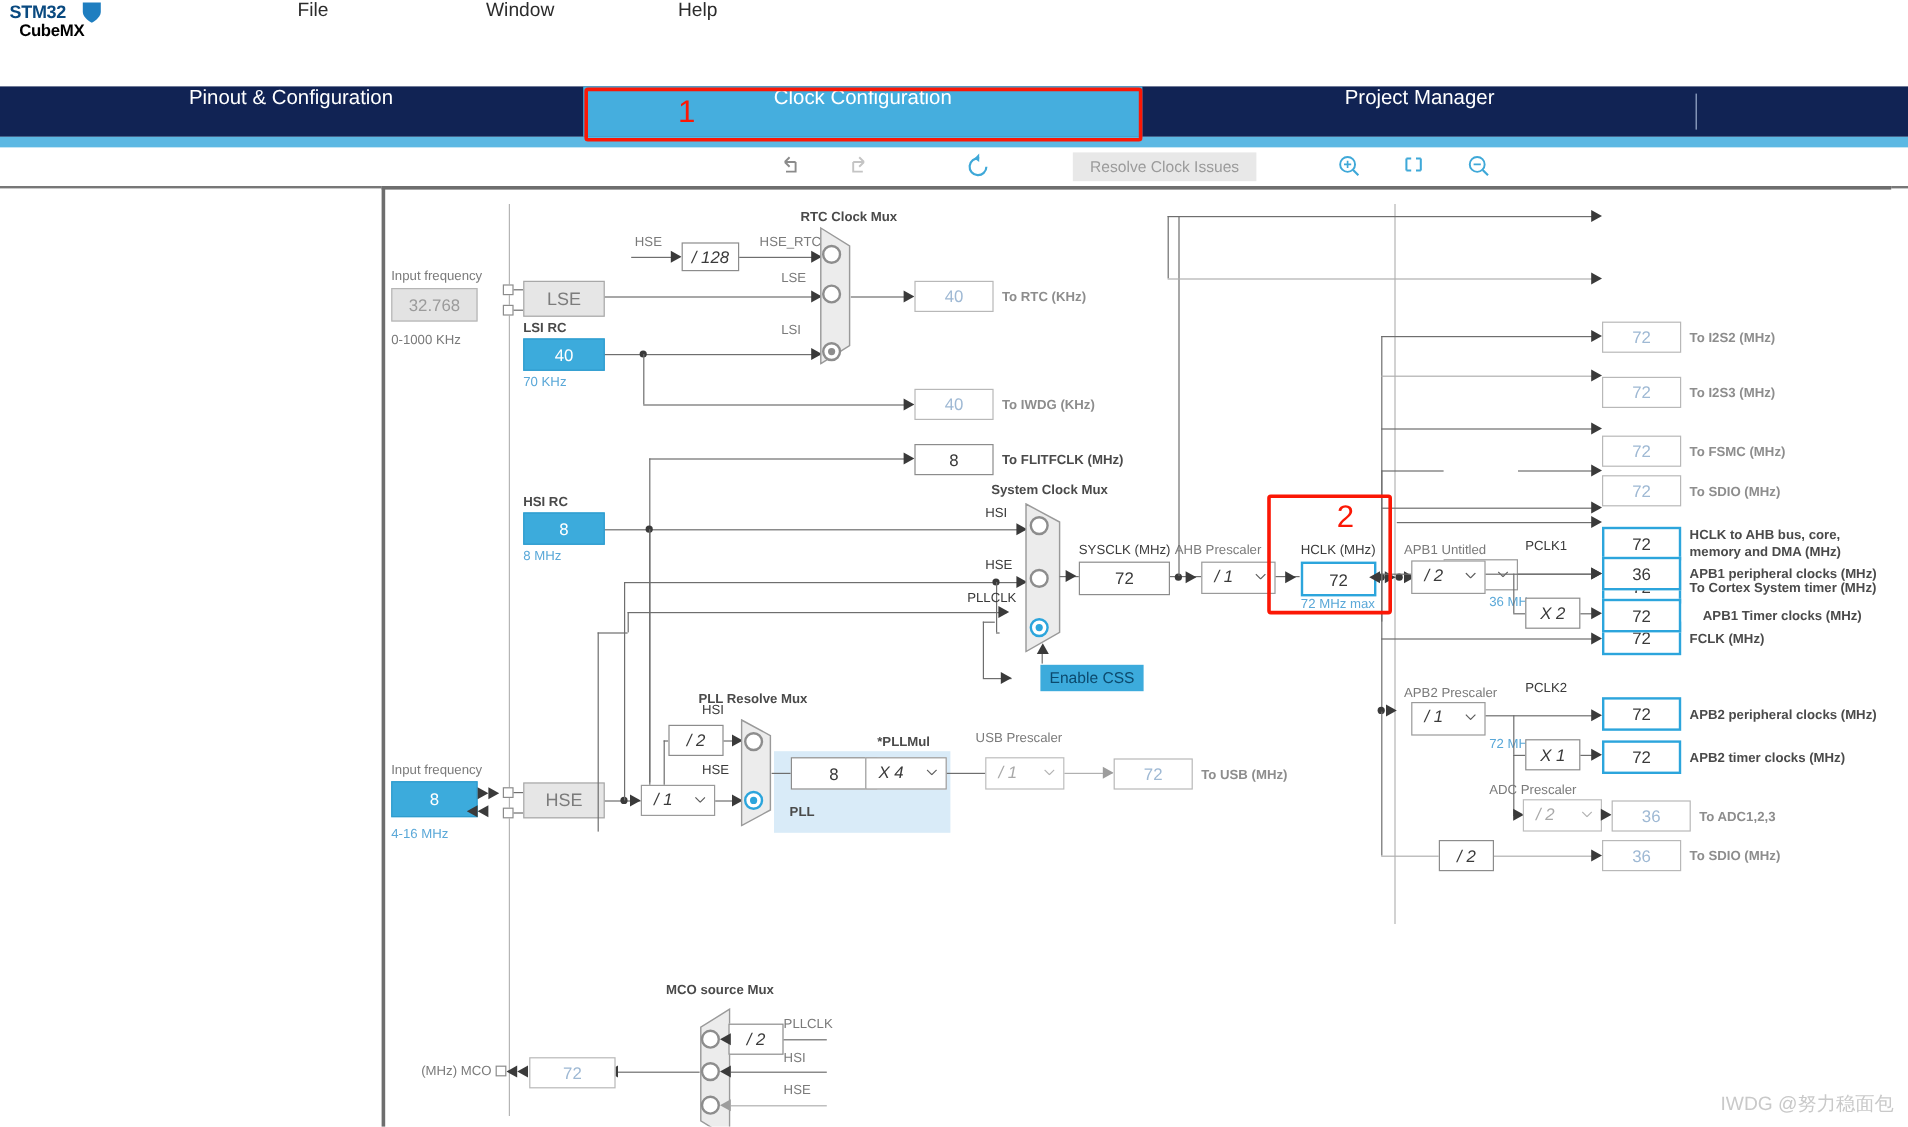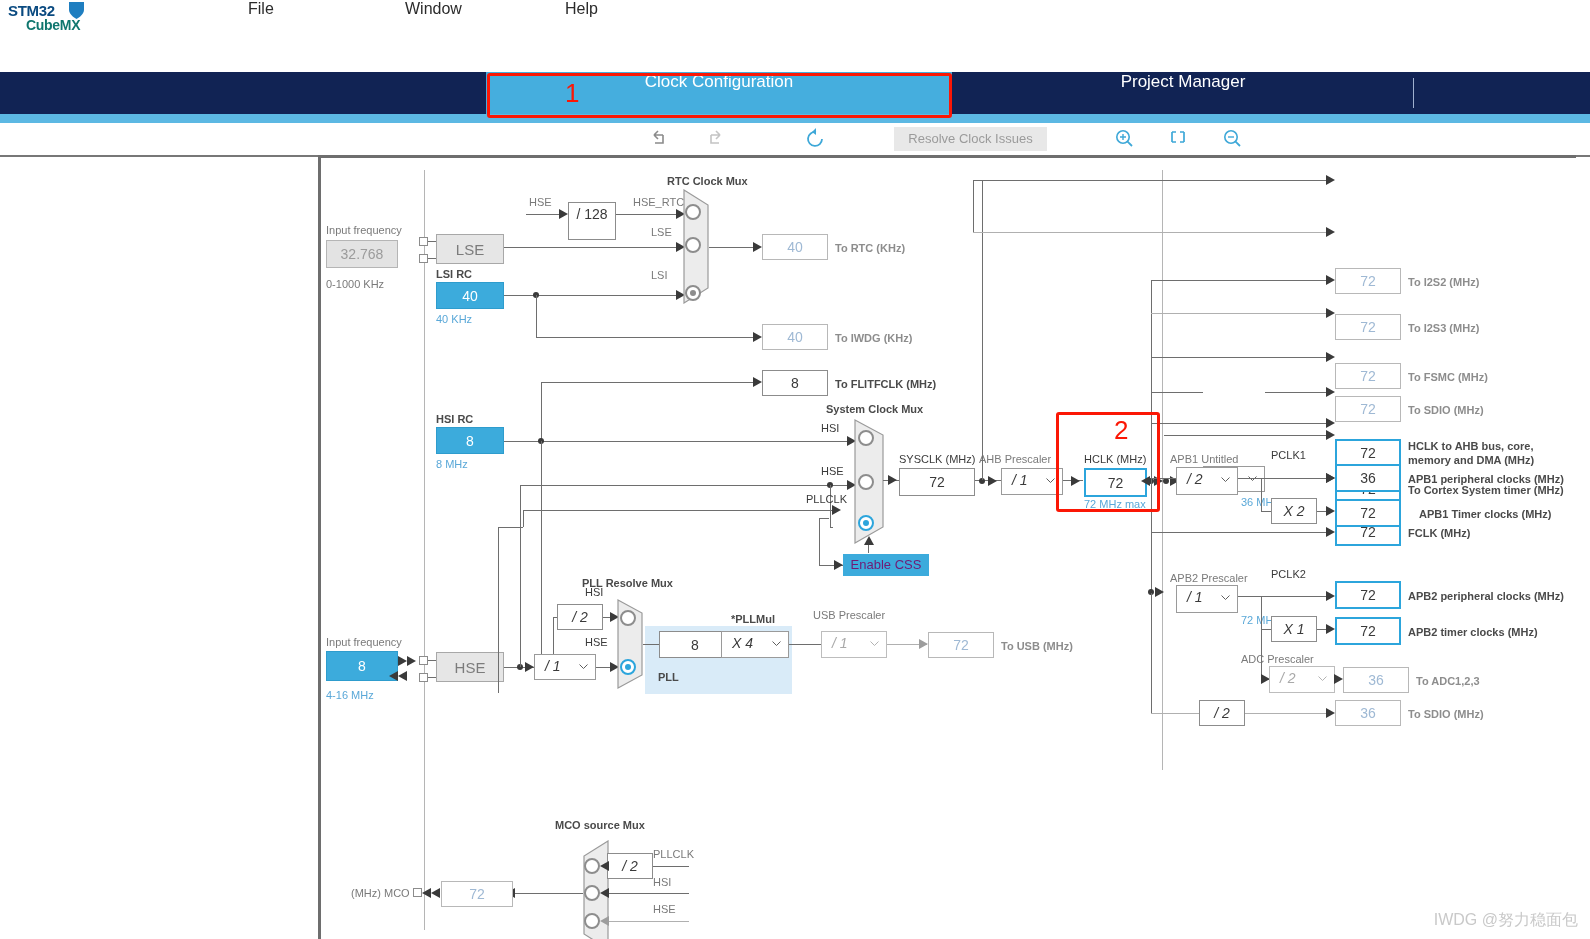--- a/index.html
+++ b/index.html
@@ -9,21 +9,21 @@
     background: #ffffff;
     font-family: "Liberation Sans", sans-serif;
     overflow: hidden;
   }
   #app { position: relative; width: 1590px; height: 939px; background:#fff; }
 
   
   .menubar { position:absolute; left:0; top:0; width:1590px; height:32px; background:#fff; }
   .logo { position:absolute; left:8px; top:2px; width:120px; height:30px; }
   .logo .l1 { font: bold 15px "Liberation Sans", sans-serif; color:#0a4a80; letter-spacing:-0.3px; }
-  .logo .l2 { font: bold 14px "Liberation Sans", sans-serif; color:#0f766e; letter-spacing:-0.3px; margin-left:18px; display:block; margin-top:-3px;}
+  .logo .l2 { font: bold 14px "Liberation Sans", sans-serif; color:#000000; letter-spacing:-0.3px; margin-left:8px; display:block; margin-top:-3px;}
   .logo .shield { position:absolute; left:60px; top:-1px; width:17px; height:19px; }
   .menu-item { position:absolute; top:0px; height:32px; line-height:30px;
                font:400 16px "Liberation Sans", sans-serif; color:#2b2b2b; cursor:pointer; }
 
   
   .crumbbar { position:absolute; left:0; top:32px; width:1590px; height:40px; background:#112354; }
   .crumb { position:absolute; top:0; height:40px; line-height:40px; color:#ffffff;
            font:400 14px "Liberation Sans", sans-serif; white-space:nowrap; }
   .crumb.bold { font-weight:bold; }
   .chev { position:absolute; top:0; width:26px; height:40px; }
@@ -98,22 +98,22 @@
   .radio { position:absolute; width:16px; height:16px; border-radius:50%;
            border:2px solid #8d8d8d; background:#fff; }
   .radio.on { border-color:#2ca5dc; }
   .radio.on::after { content:""; position:absolute; left:3px; top:3px; width:6px; height:6px;
                      border-radius:50%; background:#2ca5dc; }
   .radio.ongrey { border-color:#8d8d8d; }
   .radio.ongrey::after { content:""; position:absolute; left:3px; top:3px; width:6px; height:6px;
                          border-radius:50%; background:#8d8d8d; }
 
   .pllpanel { position:absolute; background:#d9ebf8; }
-  .csbtn { position:absolute; background:#3cabdc; color:#701a75; text-align:center;
-           font:400 13px "Liberation Sans", sans-serif; cursor:pointer; }
+  .csbtn { position:absolute; background:#3cabdc; color:#0c4a6e; text-align:center;
+           font:400 13px "Liberation Sans", sans-serif; cursor:pointer;margin-left:24px; }
   .pin { position:absolute; width:9px; height:9px; border:1px solid #8c8c8c; background:#fff; }
   .watermark { position:absolute; right:12px; bottom:8px; color:#c9c9c9;
                font:400 16px "Liberation Sans", sans-serif; }
 </style>
 </head>
 <body>
 
 <div id="app">
 
   <div class="menubar">
@@ -124,20 +124,21 @@
         <path d="M1 1 H16 V9 C16 14 8.5 18 8.5 18 C8.5 18 1 14 1 9 Z" fill="#1f7ec0"></path>
       </svg>
     </div>
     <div class="menu-item" style="left:248px">File</div>
     <div class="menu-item" style="left:405px">Window</div>
     <div class="menu-item" style="left:565px">Help</div>
   </div>
 
 
   <div class="tabstrip">
+    <div class="tab" style="left:0px;width:485px">Pinout &amp; Configuration</div>
     <div class="tab" style="left:953px;width:460px">Project Manager</div>
     <div class="tab active" style="left:486px;width:466px">Clock Configuration</div>
     <div class="tabdiv" style="left:1413px"></div>
   </div>
   <div class="underbar"></div>
   <div class="redbox" style="left:487px;top:73px;width:465px;height:45px"></div>
   <div class="rednum" style="left:565px;top:78px">1</div>
 
   <div class="toolbar">
     <div class="tbtn" style="left:646px">
@@ -189,26 +190,26 @@
     <div class="lbl" style="left:5px;top:120px">0-1000 KHz</div>
 
     <div class="pin" style="left:98px;top:79px"></div>
     <div class="pin" style="left:98px;top:96px"></div>
     <div class="w wh" style="left:107px;top:83px;width:8px"></div>
     <div class="w wh" style="left:107px;top:100px;width:8px"></div>
     <div class="vbox grey" style="left:115px;top:76px;width:68px;height:30px;line-height:29px">LSE</div>
 
     <div class="lbl b" style="left:115px;top:110px">LSI RC</div>
     <div class="vbox blue" style="left:115px;top:124px;width:68px;height:27px;line-height:26px">40</div>
-    <div class="lblblue" style="left:115px;top:155px">40 KHz</div>
+    <div class="lblblue" style="left:115px;top:155px">70 KHz</div>
 
     <div class="lbl" style="left:208px;top:38px">HSE</div>
     <div class="w wh" style="left:205px;top:56px;width:40px"></div>
     <div class="arrow" style="left:238px;top:51px"></div>
-    <div class="vbox" style="left:247px;top:44px;width:48px;height:38px;line-height:23px;">/ 128</div>
+    <div class="vbox" style="left:247px;top:44px;width:48px;height:24px;line-height:23px;font-style:italic">/ 128</div>
     <div class="lbl" style="left:312px;top:38px">HSE_RTC</div>
     <div class="w wh" style="left:295px;top:56px;width:67px"></div>
     <div class="arrow" style="left:355px;top:51px"></div>
 
     <div class="lbl" style="left:330px;top:68px">LSE</div>
     <div class="w wh" style="left:183px;top:89px;width:179px"></div>
     <div class="arrow" style="left:355px;top:84px"></div>
 
     <div class="lbl" style="left:330px;top:111px">LSI</div>
     <div class="w wh" style="left:183px;top:137px;width:179px"></div>

